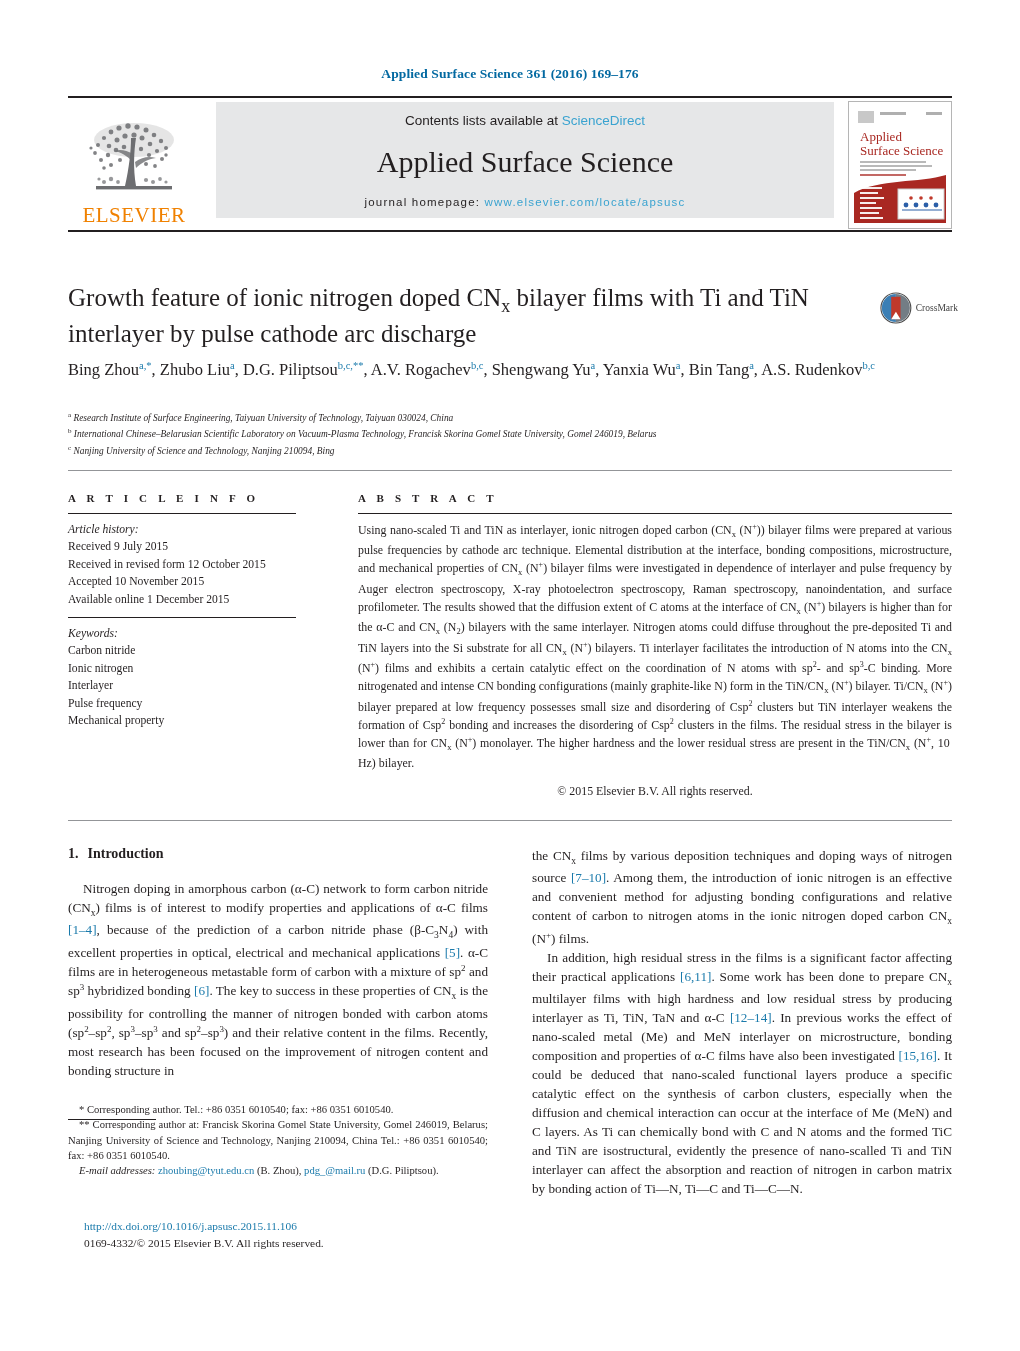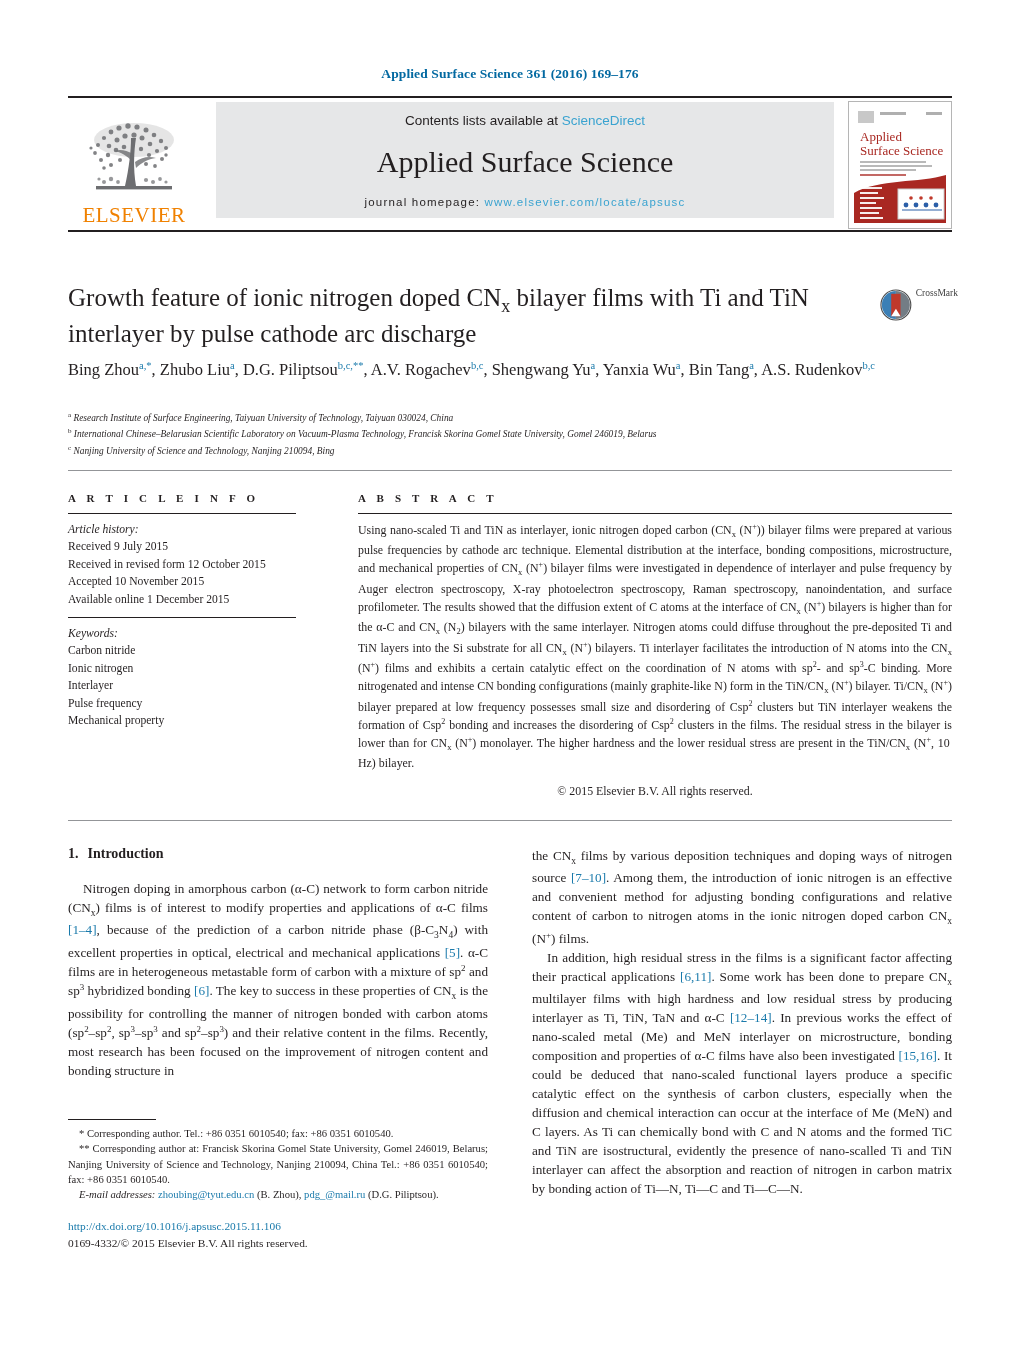--- a/index.html
+++ b/index.html
@@ -119,20 +119,21 @@
     line-height: 1.28;
     color: #231f20;
   }
   .crossmark {
     position: absolute;
     top: 288px;
     left: 880px;
     width: 78px;
     height: 40px;
     display: flex;
+    align-items: center;
     gap: 4px;
   }
   .crossmark-label {
     font-family: "Liberation Serif", serif;
     font-size: 9.5px;
     color: #3f3f3f;
   }
 
   .authors {
     position: absolute;
@@ -262,38 +263,38 @@
   
   .footnote-rule {
     position: absolute;
     left: 68px;
     top: 1119px;
     width: 88px;
     border-top: 1px solid #231f20;
   }
   .footnotes {
     position: absolute;
-    top: 1126px;
+    top: 1102px;
     left: 68px;
     width: 420px;
     font-family: "Liberation Serif", serif;
     font-size: 10.6px;
     line-height: 1.45;
     color: #231f20;
     text-align: justify;
   }
   .footnotes p { margin: 0; }
   .fn-indent { text-indent: 11px; }
   .footnotes .mail { color: #1a7aab; }
   .footnotes .ital { font-style: italic; }
 
   .doiblock {
     position: absolute;
     top: 1218px;
-    left: 68px;
+    left: 84px;
     width: 420px;
     font-family: "Liberation Serif", serif;
     font-size: 11.4px;
     line-height: 1.45;
   }
   .doiblock .doi { color: #1a7aab; }
   .doiblock .issn { color: #231f20; }
   sub { font-size: 0.72em; }
   sup.sm { font-size: 0.68em; }
 </style>

